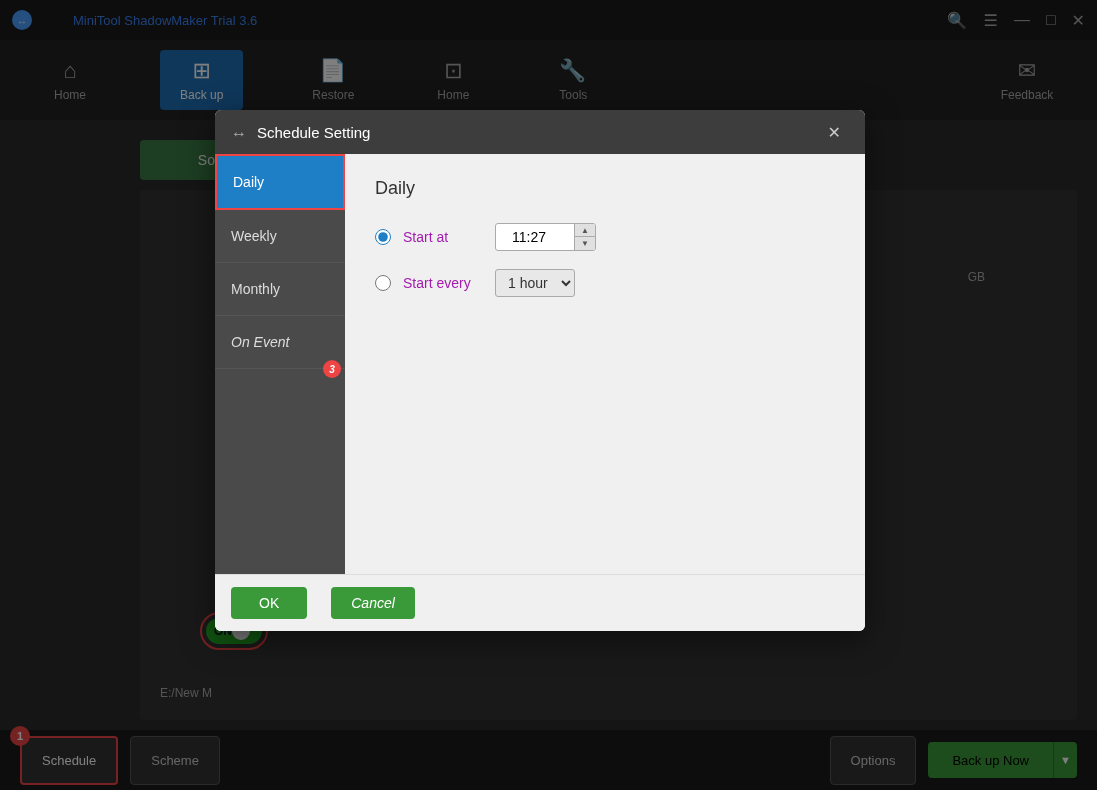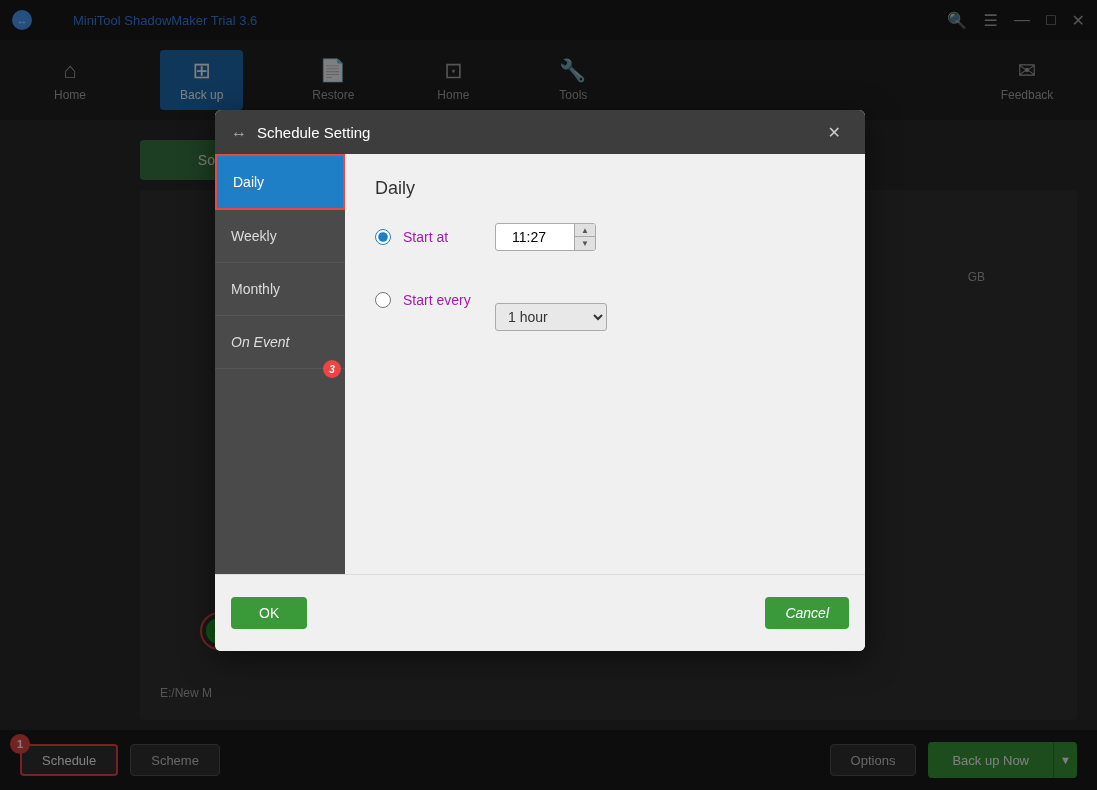--- a/index.html
+++ b/index.html
@@ -154,21 +154,21 @@
       display: inline-flex;
       align-items: center;
     }
     .toggle-switch {
       background: #2a2;
       border-radius: 14px;
       padding: 4px 12px 4px 8px;
       display: flex;
       align-items: center;
       gap: 0;
-      color: #4c1d95;
+      color: #0f172a;
       font-size: 12px;
       font-weight: bold;
       cursor: pointer;
       position: relative;
     }
     .toggle-knob {
       width: 18px; height: 18px;
       background: white;
       border-radius: 50%;
     }
@@ -180,21 +180,21 @@
       display: flex;
       align-items: center;
       padding: 0 20px;
       gap: 12px;
       position: absolute;
       bottom: 0;
       left: 0;
       right: 0;
     }
     .btn-toolbar {
-      height: 32px;
+      height: 49px;
       padding: 0 20px;
       background: #333;
       color: #ccc;
       border: 1px solid #555;
       border-radius: 4px;
       font-size: 13px;
       cursor: pointer;
       display: flex;
       align-items: center;
       justify-content: center;
@@ -221,21 +221,21 @@
       font-weight: bold;
     }
     .btn-backup-group {
       display: flex;
       align-items: center;
       margin-left: auto;
       gap: 0;
     }
     .btn-backup-main {
       background: #3a9a3a;
-      color: #ffffff;
+      color: #000000;
       border: none;
       height: 36px;
       padding: 0 24px;
       border-radius: 4px 0 0 4px;
       font-size: 13px;
       cursor: pointer;
     }
     .btn-backup-arrow {
       background: #3a9a3a;
       color: white;
@@ -389,27 +389,26 @@
       border-bottom: 1px solid #aaa;
     }
     .hour-select {
       border: 1px solid #aaa;
       border-radius: 3px;
       padding: 4px 8px;
       font-size: 14px;
       background: #e8e8e8;
       color: #333;
       cursor: pointer;
-      width: 112px;
-      margin-top: 34px;
+      width: 80px;
     }
     .dialog-footer {
       display: flex;
-      justify-content: space-between;
-      padding: 22px 16px;
+      justify-content: flex-start;
+      padding: 12px 16px;
       gap: 24px;
       background: #f0f0f0;
       border-top: 1px solid #ddd;
     }
     .btn-ok {
       background: #3a9a3a;
       color: white;
       border: none;
       padding: 8px 28px;
       border-radius: 4px;

